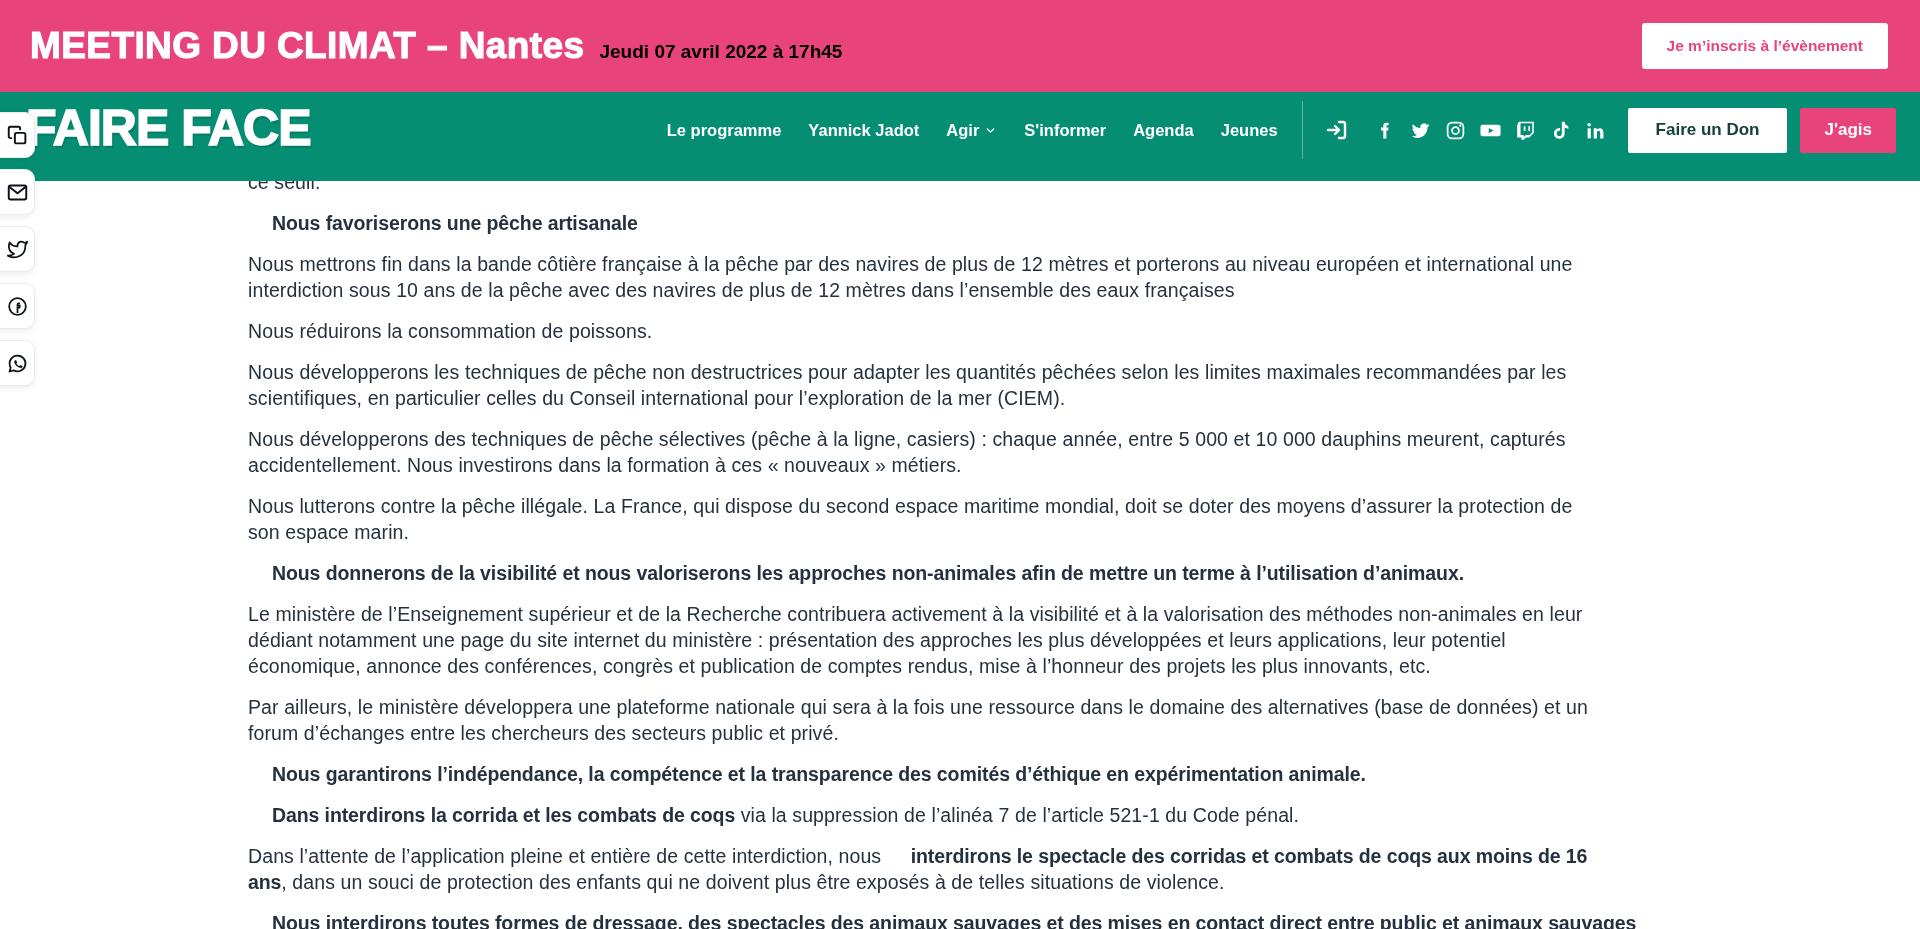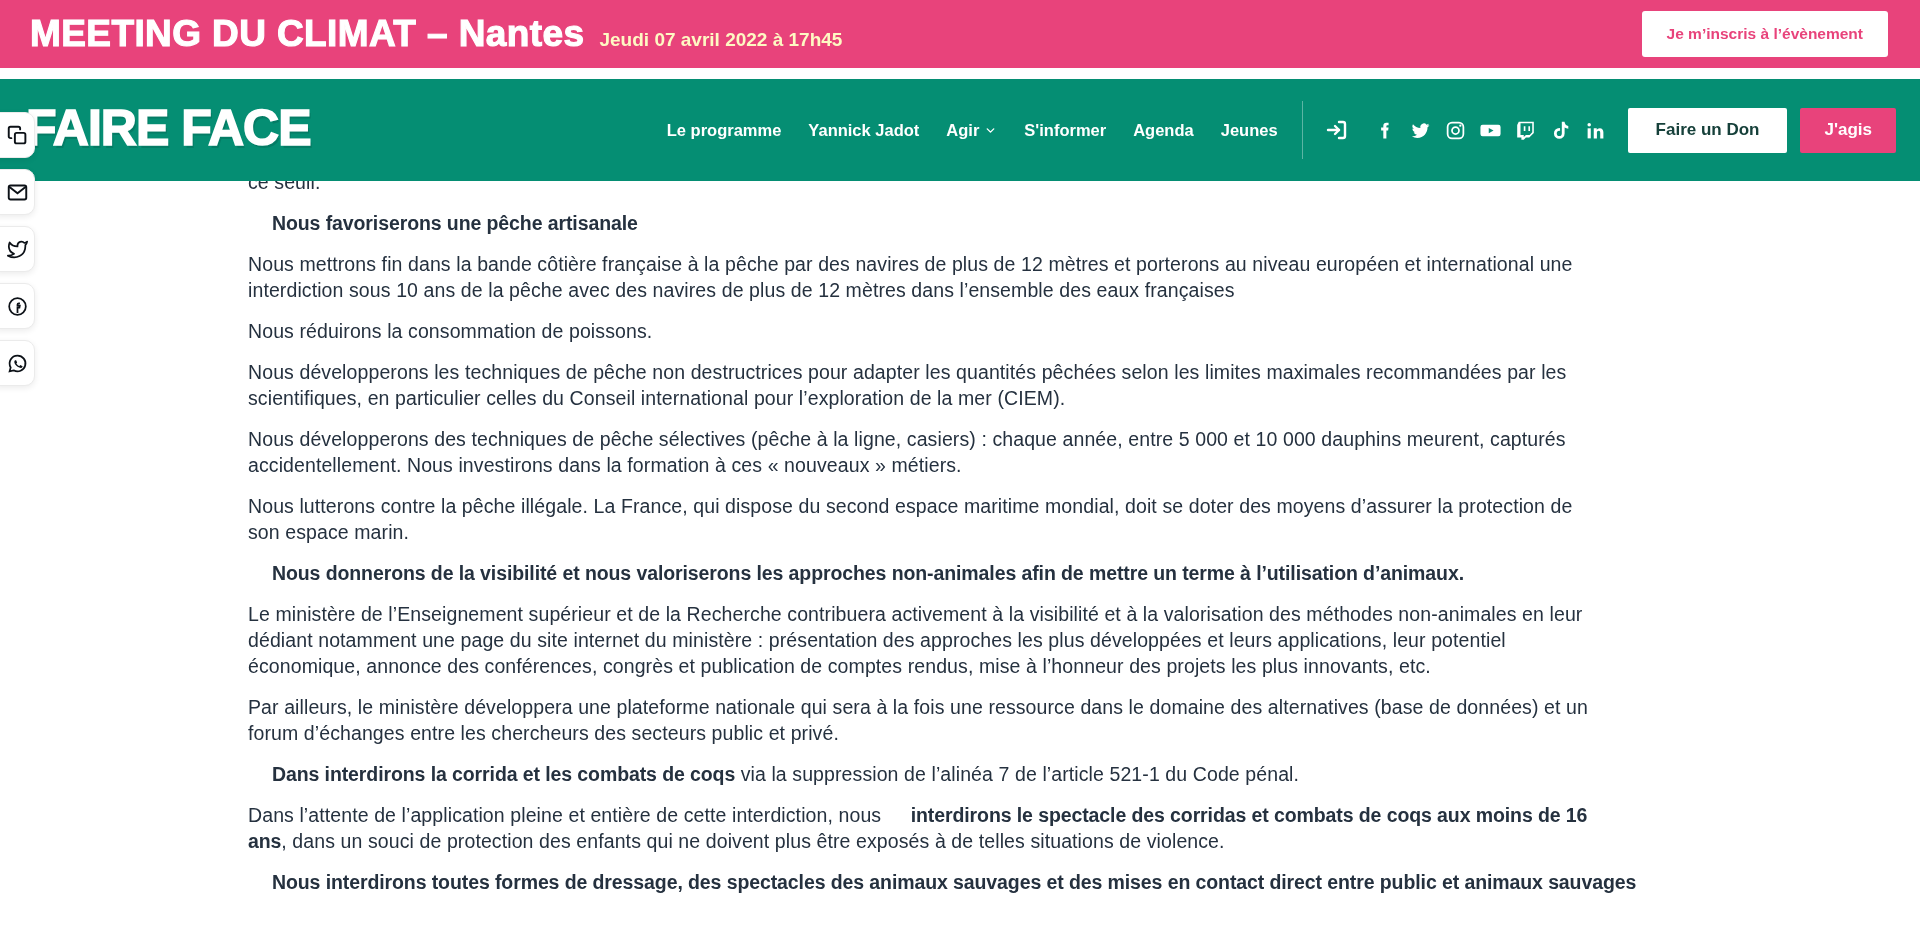--- a/index.html
+++ b/index.html
@@ -8,29 +8,29 @@
     --text:#25313f;
   }
   *{box-sizing:border-box;margin:0;padding:0;}
   html,body{width:1920px;height:929px;}
   body{
     position:relative;overflow:hidden;background:#fff;
     font-family:"Liberation Sans",sans-serif;color:var(--text);
   }
   
   .banner{
-    position:absolute;top:0;left:0;width:1920px;height:68px;background:var(--pink);
+    position:absolute;top:0;left:0;width:1920px;height:92px;background:var(--pink);
     display:flex;align-items:center;padding:0 32px 0 30px;z-index:30;gap:39px;
   }
   .banner-text{display:flex;align-items:baseline;gap:15px;}
   .banner-title{
     color:#fff;font-size:37px;font-weight:bold;letter-spacing:.4px;
     -webkit-text-stroke:1.1px #fff;white-space:nowrap;
   }
-  .banner-subtitle{color:#fef9c3;font-size:19px;font-weight:bold;white-space:nowrap;}
+  .banner-subtitle{color:#000000;font-size:19px;font-weight:bold;white-space:nowrap;}
   .register-btn{
     margin-left:auto;background:#ffffff;color:var(--pink);border:none;border-radius:3px;
     height:46px;padding:0 25px;font-family:inherit;font-size:15.5px;font-weight:bold;cursor:pointer;
   }
   
   .header{
     position:absolute;top:79px;left:0;width:1920px;height:102px;background:var(--green);z-index:20;
   }
   .logo{
     position:absolute;left:26px;top:50%;transform:translateY(-54%);
@@ -207,16 +207,17 @@
     <p class="para clipped"><span class="seg">ce seuil.</span></p>
     <p class="para"><span class="seg bold">Nous favoriserons une pêche artisanale</span></p>
     <p class="para"><span class="seg">Nous mettrons fin dans la bande côtière française à la pêche par des navires de plus de 12 mètres et porterons au niveau européen et international une interdiction sous 10 ans de la pêche avec des navires de plus de 12 mètres dans l’ensemble des eaux françaises</span></p>
     <p class="para"><span class="seg">Nous réduirons la consommation de poissons.</span></p>
     <p class="para"><span class="seg">Nous développerons les techniques de pêche non destructrices pour adapter les quantités pêchées selon les limites maximales recommandées par les scientifiques, en particulier celles du Conseil international pour l’exploration de la mer (CIEM).</span></p>
     <p class="para"><span class="seg">Nous développerons des techniques de pêche sélectives (pêche à la ligne, casiers) : chaque année, entre 5 000 et 10 000 dauphins meurent, capturés accidentellement. Nous investirons dans la formation à ces « nouveaux » métiers.</span></p>
     <p class="para"><span class="seg">Nous lutterons contre la pêche illégale. La France, qui dispose du second espace maritime mondial, doit se doter des moyens d’assurer la protection de son espace marin.</span></p>
     <p class="para"><span class="seg bold">Nous donnerons de la visibilité et nous valoriserons les approches non-animales afin de mettre un terme à l’utilisation d’animaux.</span></p>
     <p class="para"><span class="seg">Le ministère de l’Enseignement supérieur et de la Recherche contribuera activement à la visibilité et à la valorisation des méthodes non-animales en leur dédiant notamment une page du site internet du ministère : présentation des approches les plus développées et leurs applications, leur potentiel économique, annonce des conférences, congrès et publication de comptes rendus, mise à l’honneur des projets les plus innovants, etc.</span></p>
     <p class="para"><span class="seg">Par ailleurs, le ministère développera une plateforme nationale qui sera à la fois une ressource dans le domaine des alternatives (base de données) et un forum d’échanges entre les chercheurs des secteurs public et privé.</span></p>
+    <p class="para"><span class="seg bold">Nous garantirons l’indépendance, la compétence et la transparence des comités d’éthique en expérimentation animale.</span></p>
     <p class="para"><span class="seg bold">Dans interdirons la corrida et les combats de coqs</span><span class="seg"> via la suppression de l’alinéa 7 de l’article 521-1 du Code pénal.</span></p>
     <p class="para"><span class="seg">Dans l’attente de l’application pleine et entière de cette interdiction, nous </span><span class="seg bold">interdirons le spectacle des corridas et combats de coqs aux moins de 16 ans</span><span class="seg">, dans un souci de protection des enfants qui ne doivent plus être exposés à de telles situations de violence.</span></p>
     <p class="para"><span class="seg bold">Nous interdirons toutes formes de dressage, des spectacles des animaux sauvages et des mises en contact direct entre public et animaux sauvages</span></p>
   </main>
 
 </body></html>

